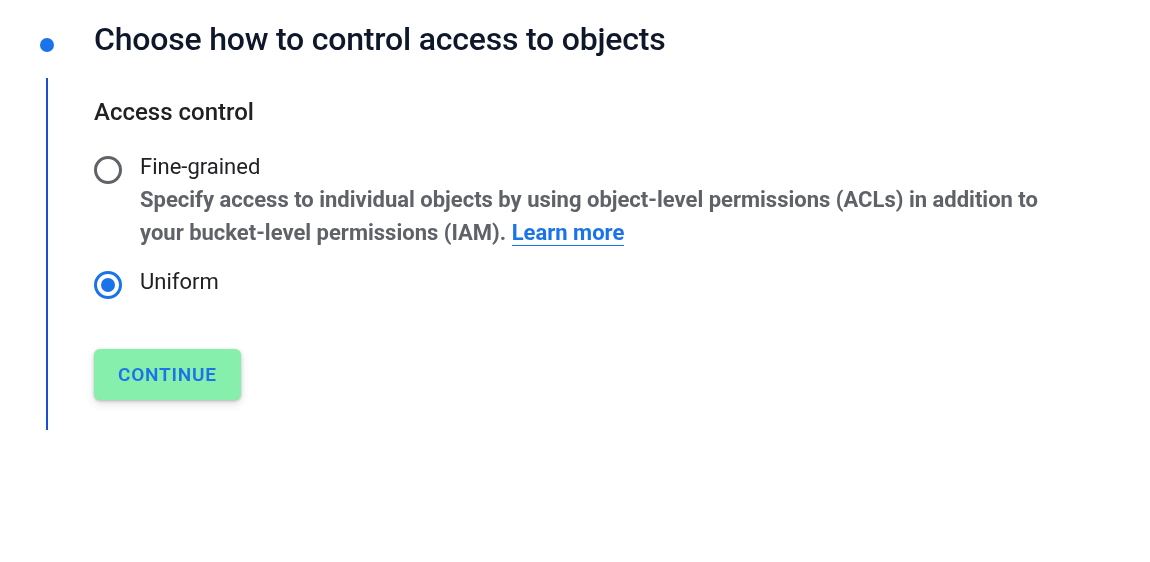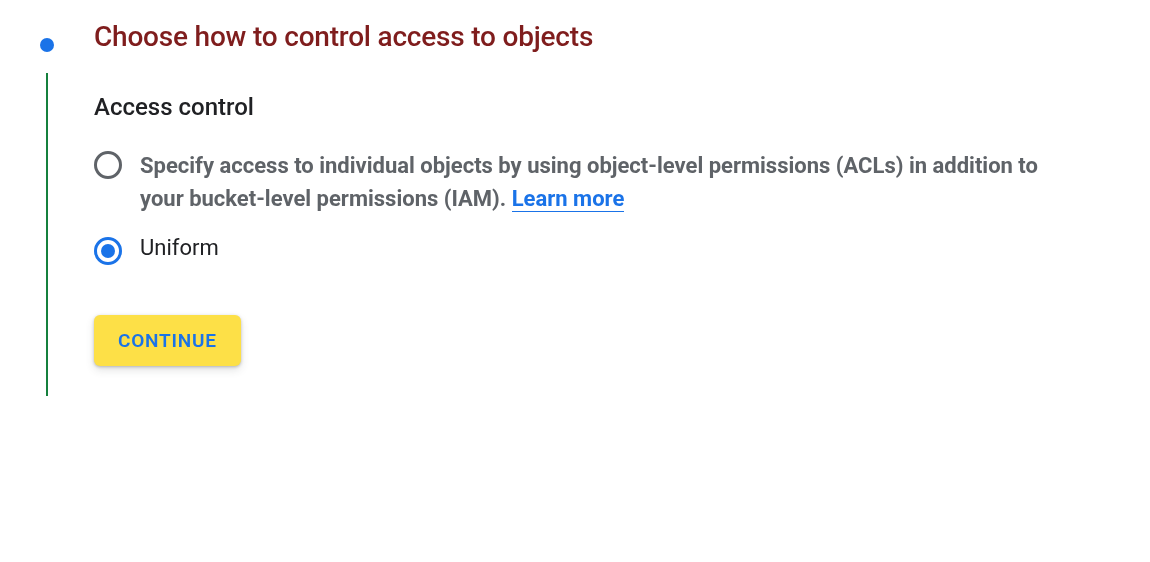--- a/index.html
+++ b/index.html
@@ -25,28 +25,28 @@
       border-radius: 50%;
       background: #1a73e8;
       margin-top: 18px;
       margin-right: 40px;
       flex-shrink: 0;
     }
     .step-content {
       flex: 1;
     }
     .step-title {
-      font-size: 28px;
+      font-size: 32px;
       font-weight: 500;
-      color: #7f1d1d;
+      color: #0f172a;
       margin-bottom: 20px;
       letter-spacing: -0.2px;
     }
     .step-body {
-      border-left: 2px solid #15803d;
+      border-left: 2px solid #1d4ed8;
       margin-left: -48px;
       padding-left: 46px;
       padding-top: 20px;
       padding-bottom: 30px;
     }
     .section-title {
       font-size: 24px;
       font-weight: 500;
       color: #202124;
       margin-bottom: 28px;
@@ -103,21 +103,21 @@
     }
     .learn-more {
       color: #1a73e8;
       text-decoration: none;
       border-bottom: 1px solid #1a73e8;
       cursor: pointer;
     }
     .continue-btn {
       display: inline-block;
       padding: 14px 24px;
-      background: #fde047;
+      background: #86efac;
       border: none;
       border-radius: 6px;
       box-shadow: 0 1px 3px rgba(60,64,67,0.3), 0 4px 8px rgba(60,64,67,0.15);
       color: #1a73e8;
       font-size: 19px;
       font-weight: 600;
       letter-spacing: 0.8px;
       cursor: pointer;
       font-family: inherit;
     }
@@ -130,20 +130,21 @@
   <div class="step-content">
     <h1 class="step-title">Choose how to control access to objects</h1>
     <div class="step-body">
       <h2 class="section-title">Access control</h2>
 
       <div class="radio-group">
 
         <label class="radio-option">
           <span class="radio-circle"></span>
           <span class="radio-text">
+            <span class="radio-label">Fine-grained</span>
             <span class="radio-description">
               <span>Specify access to individual objects by using object-level permissions (ACLs) in addition to your bucket-level permissions (IAM). </span><a class="learn-more">Learn more</a>
             </span>
           </span>
         </label>
 
         <label class="radio-option">
           <span class="radio-circle selected"></span>
           <span class="radio-text">
             <span class="radio-label">Uniform</span>

